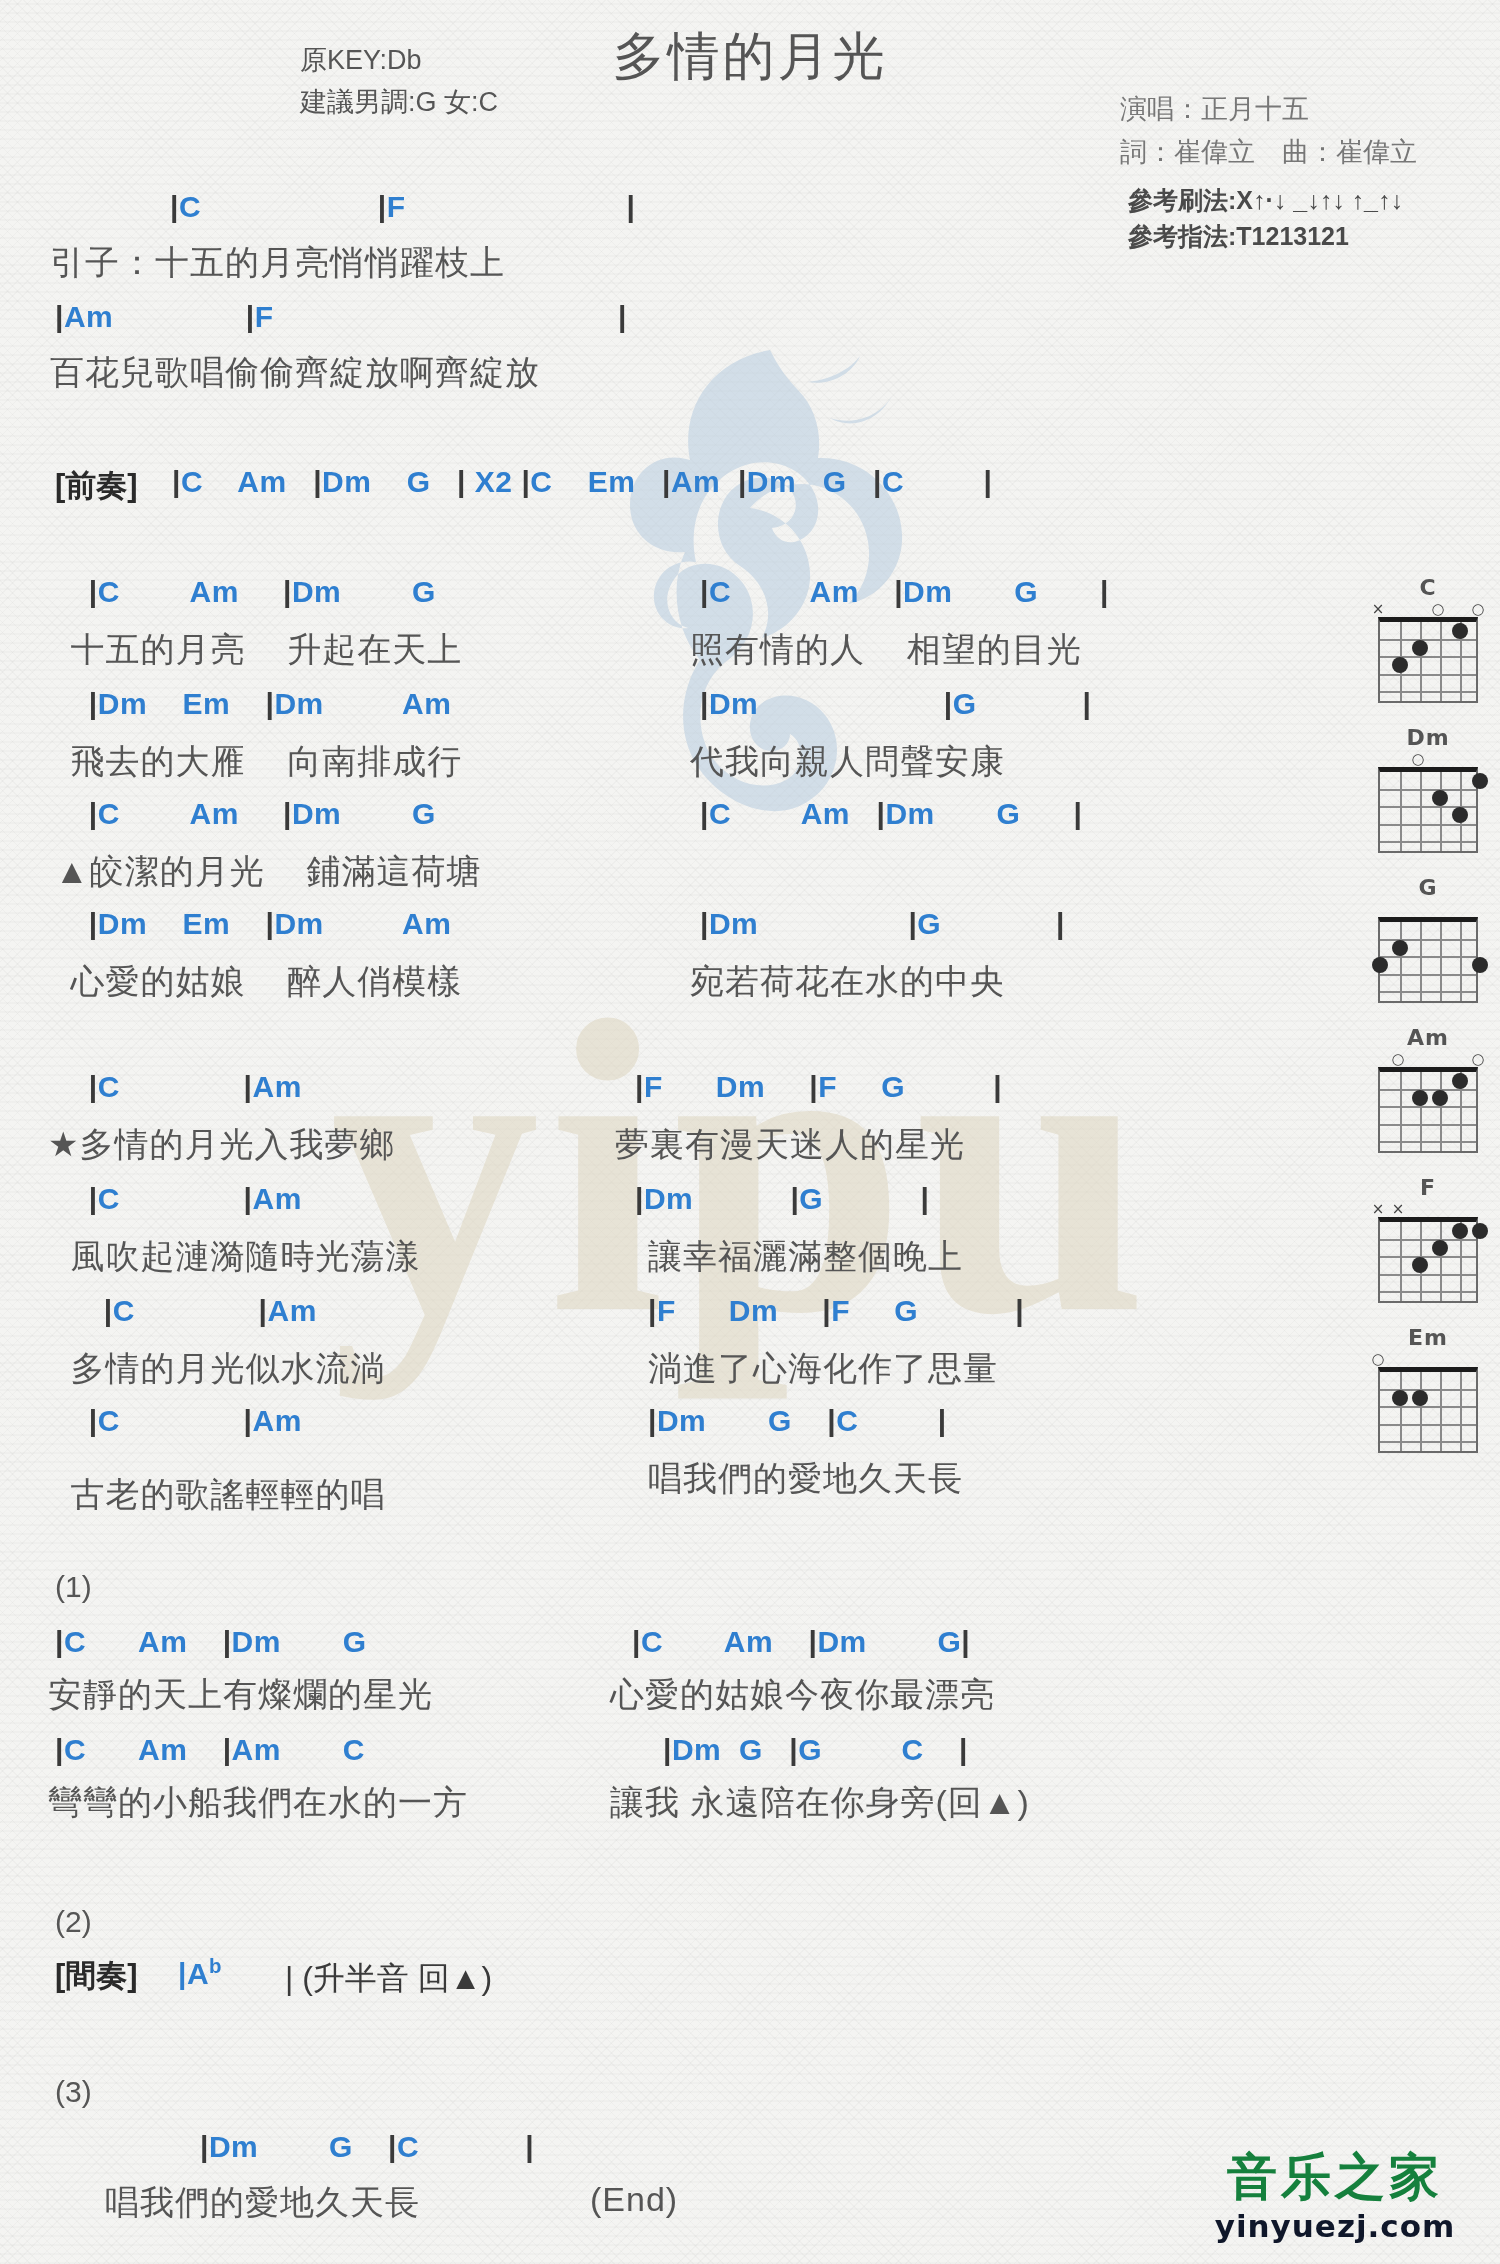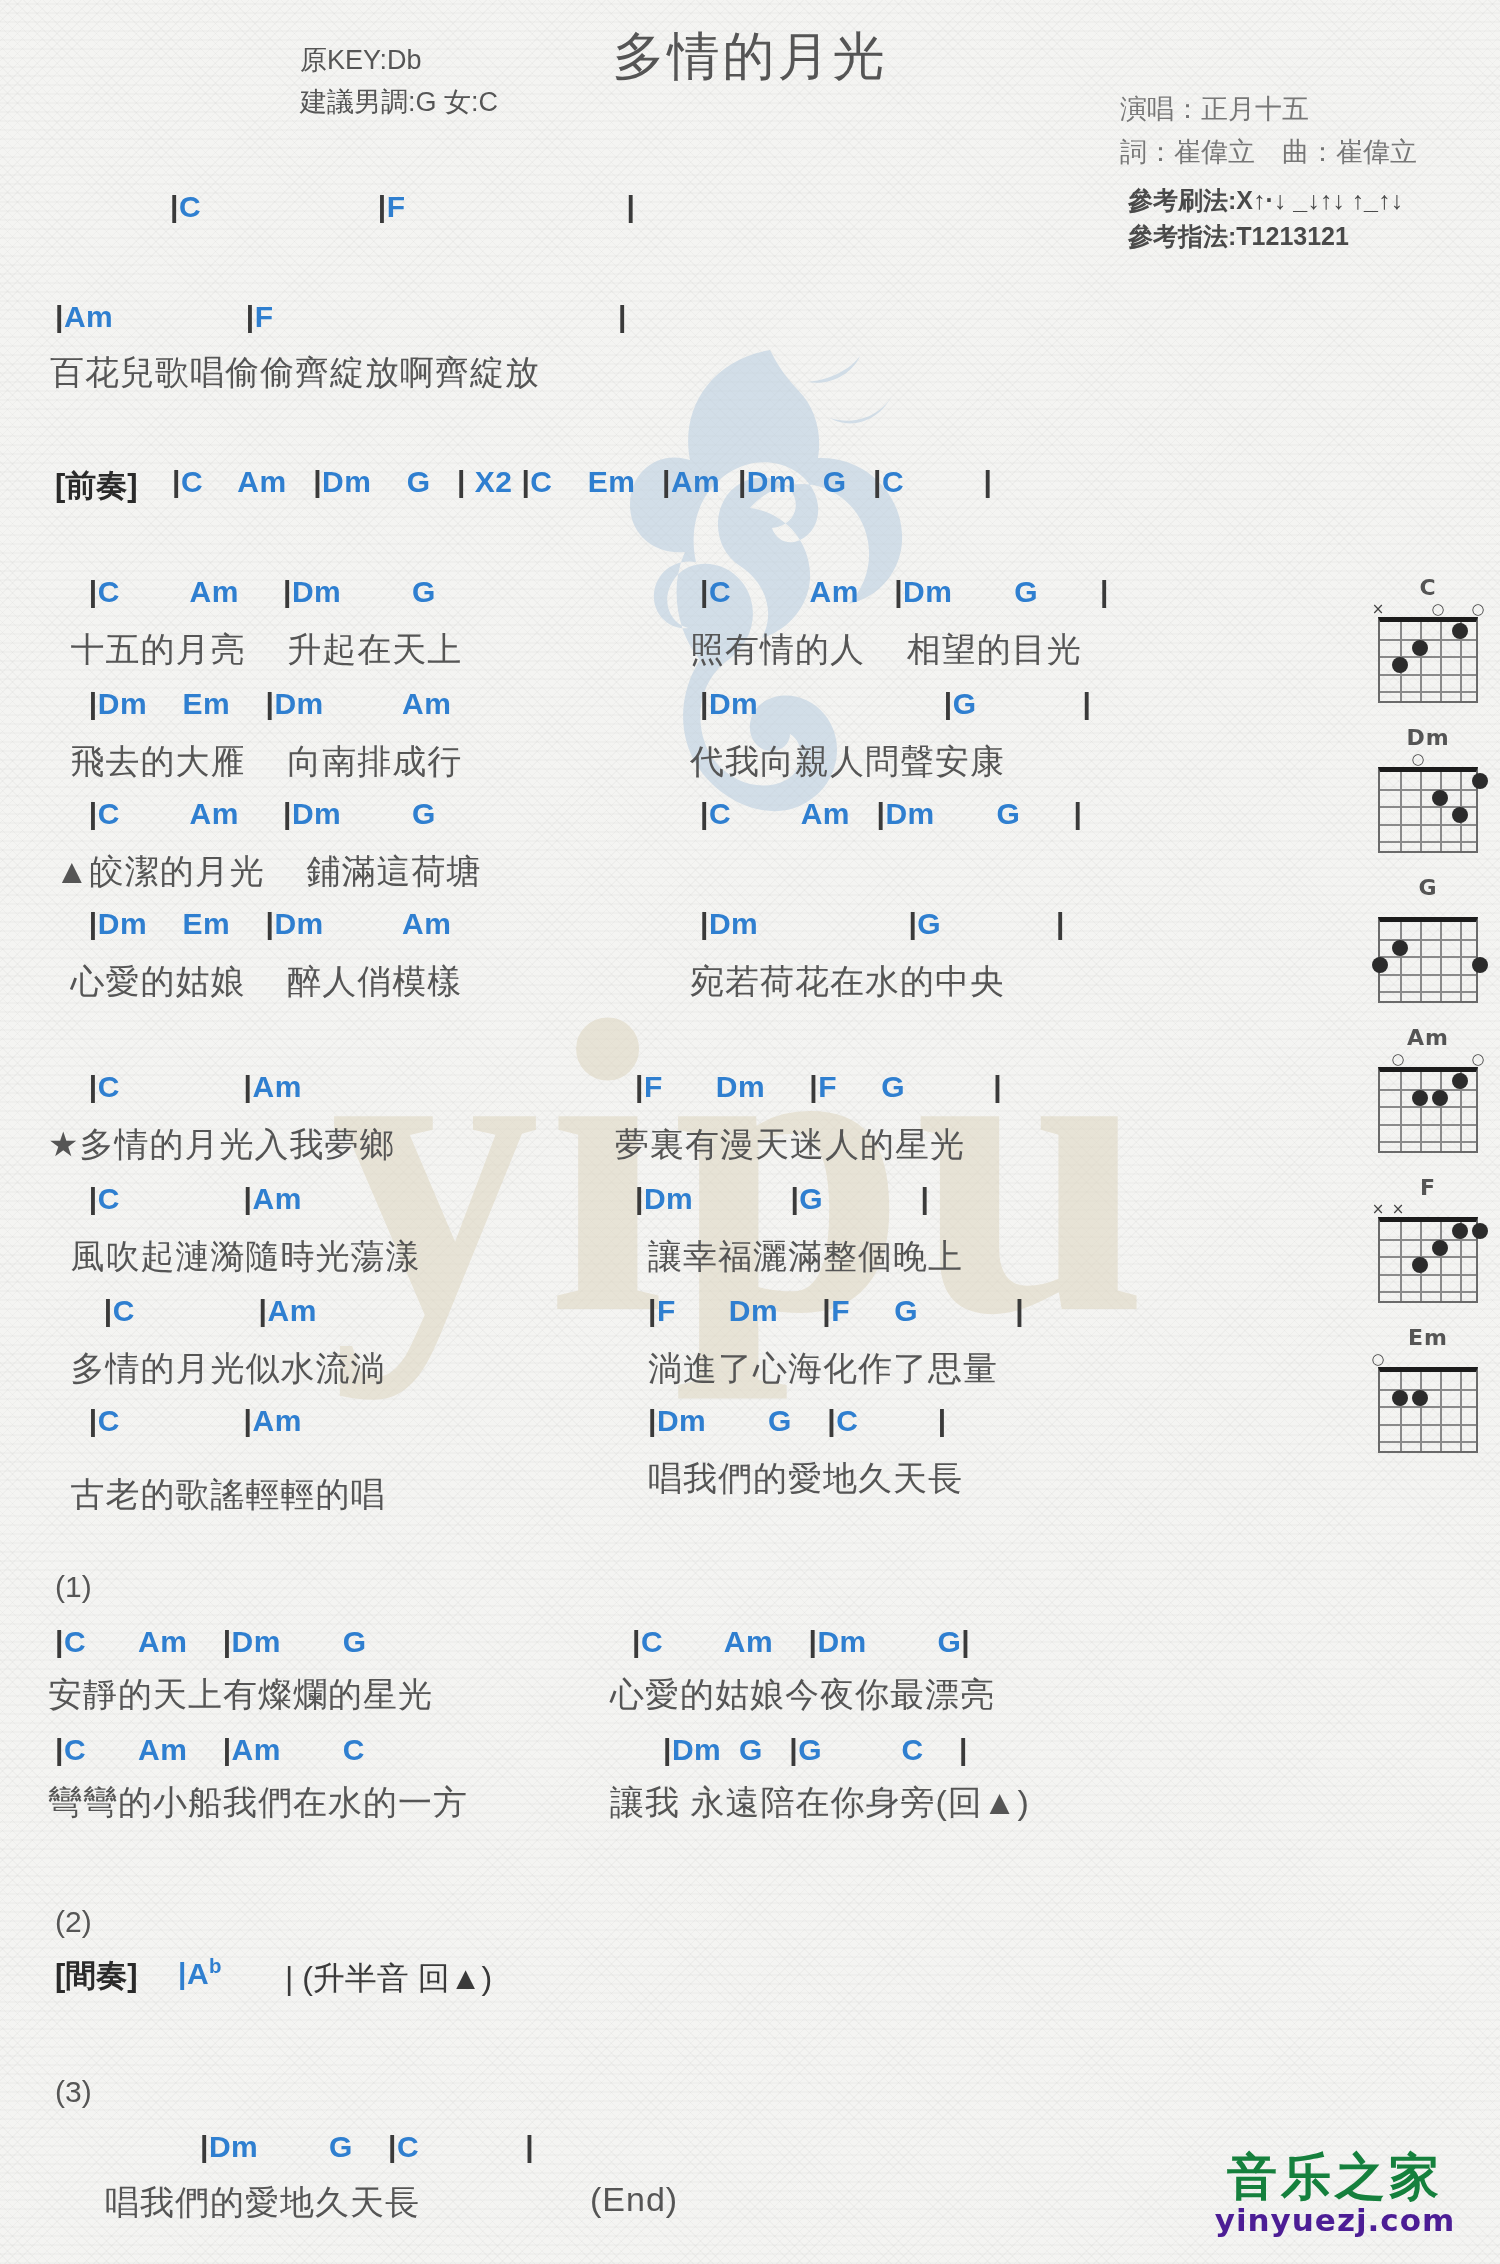--- a/index.html
+++ b/index.html
@@ -83,22 +83,22 @@
     background:#2b2b2b; transform:translate(-50%,-50%);
   }
 
   
   #site-logo{ position:absolute; left:1185px; top:2152px; width:300px; text-align:center; }
   #site-logo .cn{
     font-size:50px; font-weight:bold; color:#15803d; letter-spacing:4px;
     font-family:"DejaVu Sans",sans-serif; line-height:1;
   }
   #site-logo .url{
-    font-size:31px; font-weight:bold; color:#4c1d95; letter-spacing:1px;
-    font-family:"DejaVu Sans",sans-serif; margin-top:0;
+    font-size:31px; font-weight:bold; color:#0f172a; letter-spacing:1px;
+    font-family:"DejaVu Sans",sans-serif; margin-top:6px;
   }
   sup.flat{ font-size:.68em; vertical-align:super; }
 </style>
 </head>
 <body>
 
 <div id="paper-texture"></div>
 
 <div id="sheet">
 
@@ -128,20 +128,21 @@
   <div id="key-info"><span>原KEY:Db</span>
 <span>建議男調:G 女:C</span></div>
 
   <div id="credits"><span>演唱：正月十五</span>
 <span>詞：崔偉立　曲：崔偉立</span></div>
 
   <div id="play-info"><span>參考刷法:X↑·↓ _↓↑↓ ↑_↑↓</span>
 <span>參考指法:T1213121</span></div>
 
   <div class="chordline" style="left:170px; top:190px;"><span class="bar">|</span>C                    <span class="bar">|</span>F                         <span class="bar">|</span></div>
+  <div class="lyricline" style="left:50px; top:240px;">引子：十五的月亮悄悄躍枝上</div>
   <div class="chordline" style="left:55px; top:300px;"><span class="bar">|</span>Am               <span class="bar">|</span>F                                       <span class="bar">|</span></div>
   <div class="lyricline" style="left:50px; top:350px;">百花兒歌唱偷偷齊綻放啊齊綻放</div>
 
   <div class="section-tag" style="left:55px; top:465px;">[前奏]</div>
   <div class="chordline" style="left:172px; top:465px;"><span class="bar">|</span>C    Am   <span class="bar">|</span>Dm    G   <span class="bar">|</span> X2 <span class="bar">|</span>C    Em   <span class="bar">|</span>Am  <span class="bar">|</span>Dm   G   <span class="bar">|</span>C         <span class="bar">|</span></div>
 
   <div class="chordline" style="left:80px;  top:575px;"> <span class="bar">|</span>C        Am     <span class="bar">|</span>Dm        G</div>
   <div class="chordline" style="left:700px; top:575px;"><span class="bar">|</span>C         Am    <span class="bar">|</span>Dm       G       <span class="bar">|</span></div>
   <div class="lyricline" style="left:60px;  top:627px;"> 十五的月亮    升起在天上</div>
   <div class="lyricline" style="left:690px; top:627px;">照有情的人    相望的目光</div>

